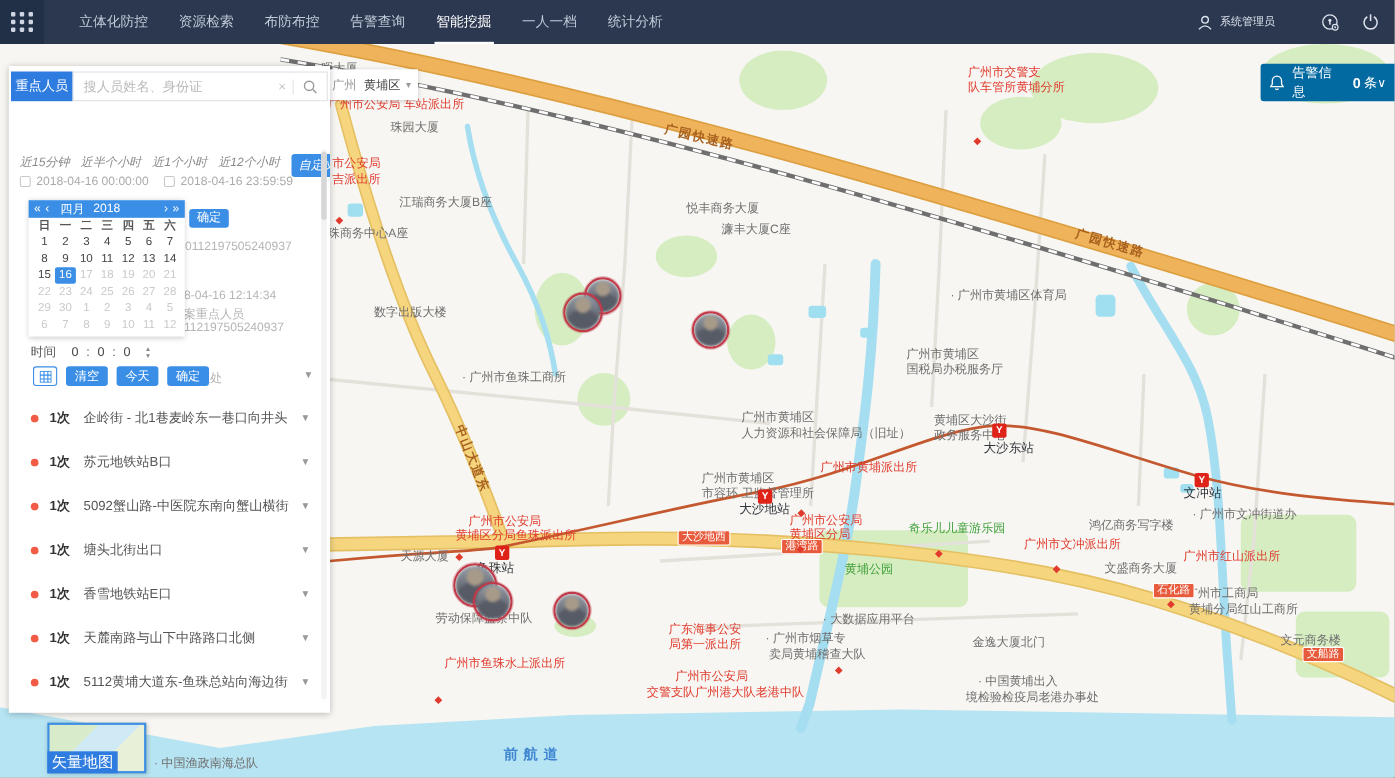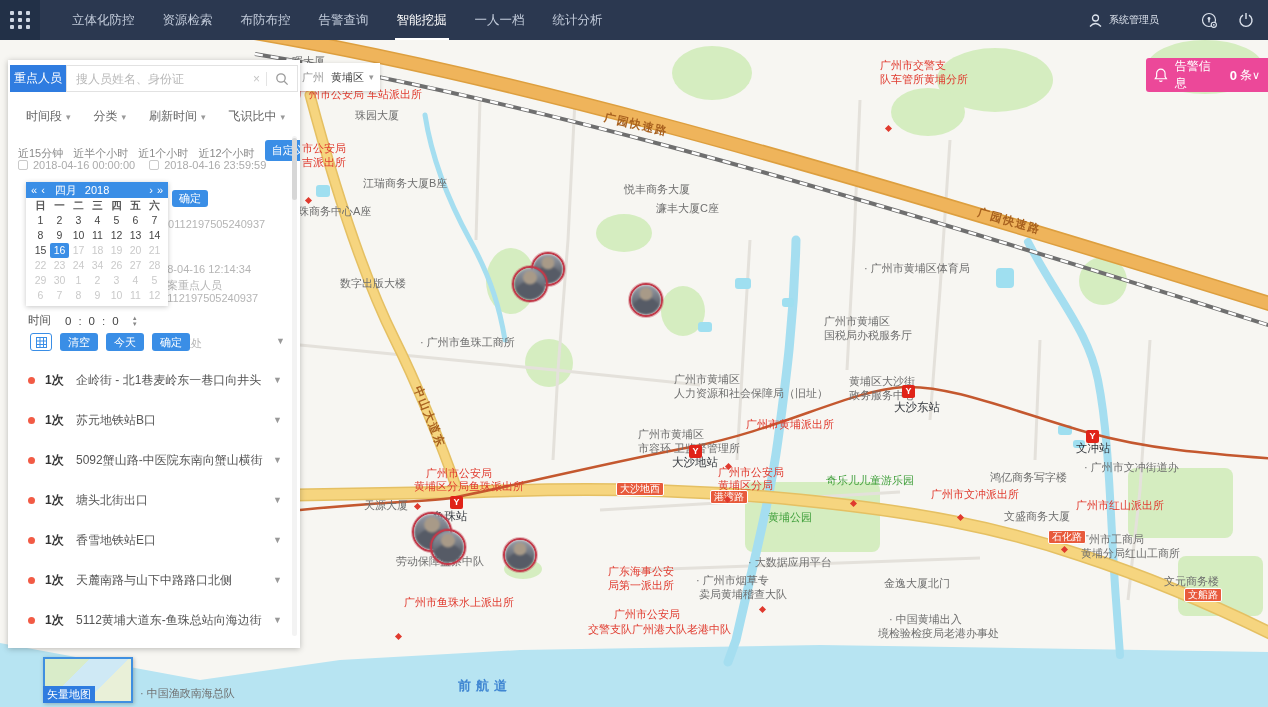--- a/index.html
+++ b/index.html
@@ -37,43 +37,43 @@
   .photo{position:absolute;border-radius:50%;border:2px solid #c13a4a;overflow:hidden;z-index:4;box-shadow:0 0 0 1px rgba(193,58,74,.35);}
   .photo .ph-in{width:100%;height:100%;border-radius:50%;
      background:radial-gradient(circle at 50% 30%,#a89a88 0 24%,rgba(0,0,0,0) 26%),
                 radial-gradient(circle at 50% 88%,#565b66 0 46%,rgba(0,0,0,0) 48%),
                 linear-gradient(180deg,#989ea9,#40444c);
      filter:blur(1.3px);}
 
   
   .minimap{position:absolute;left:43px;top:617px;width:90px;height:46px;border:2px solid #3f8fe0;z-index:6;
      background:linear-gradient(135deg,#d9ecc9 0 35%,#cfe9f5 35% 65%,#e9f0d8 65%);box-shadow:1px 1px 4px rgba(0,0,0,.25);}
-  .minimap-label{position:absolute;left:-2px;bottom:-2px;background:#2f7ce0;color:#fff;font-size:11px;padding:1px 4px;}
+  .minimap-label{position:absolute;left:-2px;bottom:-2px;background:#2f7ce0;color:#fff;font-size:14px;padding:1px 4px;}
 
   
-  .alert{position:absolute;left:1146px;top:18px;width:122px;height:34px;background:#ec4899;border-radius:3px 0 0 3px;z-index:8;
+  .alert{position:absolute;left:1146px;top:18px;width:122px;height:34px;background:#0369a1;border-radius:3px 0 0 3px;z-index:8;
      display:flex;align-items:center;color:#fff;padding:0 8px;cursor:pointer;}
   .alert .a-label{font-size:12px;margin-left:7px;}
   .alert .a-count{font-size:13px;font-weight:bold;margin-left:8px;}
   .alert .a-unit{font-size:12px;margin-left:3px;}
   .alert .a-chev{margin-left:auto;font-size:11px;}
 
   
   .panel{position:absolute;left:8px;top:60px;width:292px;height:588px;background:#fff;z-index:20;box-shadow:0 1px 6px rgba(0,0,0,.25);overflow:hidden;}
   .p-tab{position:absolute;left:2px;top:5px;width:56px;height:27px;background:#2f7ce0;color:#fff;font-size:12px;text-align:center;line-height:27px;cursor:pointer;}
   .p-search{position:absolute;left:58px;top:5px;width:232px;height:27px;border:1px solid #e2e2e2;display:flex;align-items:center;}
   .p-search input{border:0;outline:none;flex:1;font-size:12px;color:#555;padding-left:9px;min-width:0;}
   .p-search input::placeholder{color:#b9b9b9;}
   .p-x{color:#c5c5c5;font-size:12px;padding:0 6px;cursor:pointer;}
   .p-div{width:1px;height:14px;background:#e4e4e4;}
   .p-mag{padding:0 8px;cursor:pointer;display:flex;}
   .filters{position:absolute;left:18px;top:48px;width:264px;display:flex;font-size:12px;color:#666;}
   .filter{margin-right:23px;cursor:pointer;white-space:nowrap;}
   .filter .car{color:#999;font-size:9px;margin-left:4px;}
-  .qt-row{position:absolute;left:10px;top:80px;width:280px;display:flex;align-items:flex-end;font-size:11px;color:#8a8a8a;}
+  .qt-row{position:absolute;left:10px;top:80px;width:280px;display:flex;align-items:flex-start;font-size:11px;color:#8a8a8a;font-style:italic;}
   .qt{margin-right:10px;cursor:pointer;white-space:nowrap;}
   .qt-pill{background:#3a8ee6;color:#fff;border-radius:3px;padding:3px 7px;cursor:pointer;white-space:nowrap;}
   .dates{position:absolute;left:10px;top:99px;width:280px;display:flex;align-items:center;font-size:11px;color:#ababab;}
   .dbox{width:10px;height:10px;border:1px solid #c9c9c9;border-radius:2px;margin-right:5px;flex:none;}
   .dval{margin-right:14px;white-space:nowrap;}
 
   .cal{position:absolute;left:18px;top:122px;width:142px;background:#fff;z-index:7;box-shadow:0 1px 5px rgba(0,0,0,.22);padding-bottom:3px;}
   .cal-h{height:16px;background:#3a8ee6;color:#fff;font-size:11px;display:flex;align-items:center;padding:0 5px;}
   .cal-h .sp{cursor:pointer;}
   .cal-h .mon{margin:0 8px 0 10px;cursor:pointer;}
@@ -359,26 +359,20 @@
       <input class="s-in" placeholder="搜人员姓名、身份证" style="">
       <span class="p-x">×</span>
       <span class="p-div"></span>
       <span class="p-mag">
         <svg width="14" height="14" viewBox="0 0 14 14">
             <circle cx="6" cy="6" r="4.2" fill="none" stroke="#9a9a9a" stroke-width="1.3"></circle>
             <line x1="9.2" y1="9.2" x2="12.6" y2="12.6" stroke="#9a9a9a" stroke-width="1.3"></line>
           </svg>
       </span>
     </div>
-    <div class="filters" id="filter-row">
-        <span class="filter"><span>时间段</span><span class="car">▾</span></span>
-        <span class="filter"><span>分类</span><span class="car">▾</span></span>
-        <span class="filter"><span>刷新时间</span><span class="car">▾</span></span>
-        <span class="filter"><span>飞识比中</span><span class="car">▾</span></span>
-      </div>
     <div class="qt-row" id="qt-row">
         <span class="qt">近15分钟</span>
         <span class="qt">近半个小时</span>
         <span class="qt">近1个小时</span>
         <span class="qt">近12个小时</span>
         <span class="qt-pill">自定义</span>
       </div>
     <div class="dates">
       <span class="dbox"></span>
       <span class="dval">2018-04-16 00:00:00</span>
@@ -422,21 +416,21 @@
           <span class="day-n">15</span>
           <span class="day-s">16</span>
           <span class="day-m">17</span>
           <span class="day-m">18</span>
           <span class="day-m">19</span>
           <span class="day-m">20</span>
           <span class="day-m">21</span>
           <span class="day-m">22</span>
           <span class="day-m">23</span>
           <span class="day-m">24</span>
-          <span class="day-m">34</span>
+          <span class="day-m">25</span>
           <span class="day-m">26</span>
           <span class="day-m">27</span>
           <span class="day-m">28</span>
           <span class="day-m">29</span>
           <span class="day-m">30</span>
           <span class="day-m">1</span>
           <span class="day-m">2</span>
           <span class="day-m">3</span>
           <span class="day-m">4</span>
           <span class="day-m">5</span>

